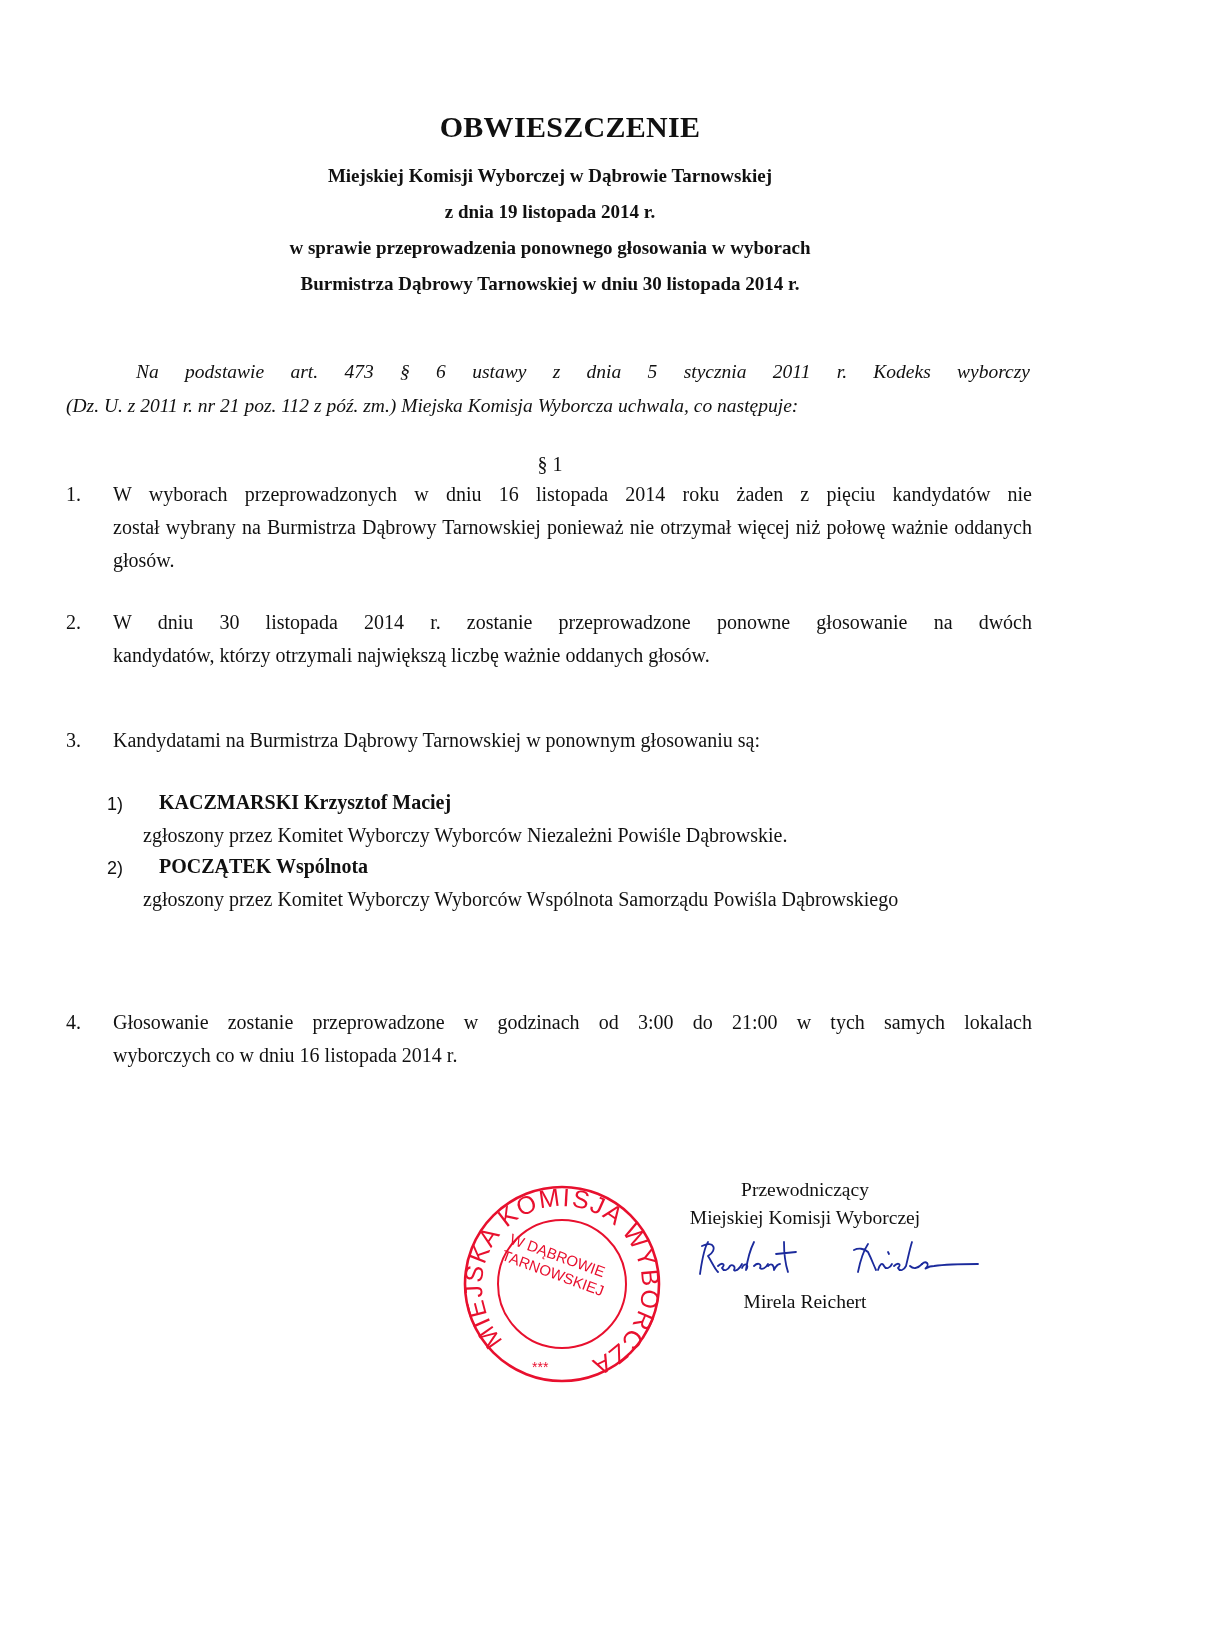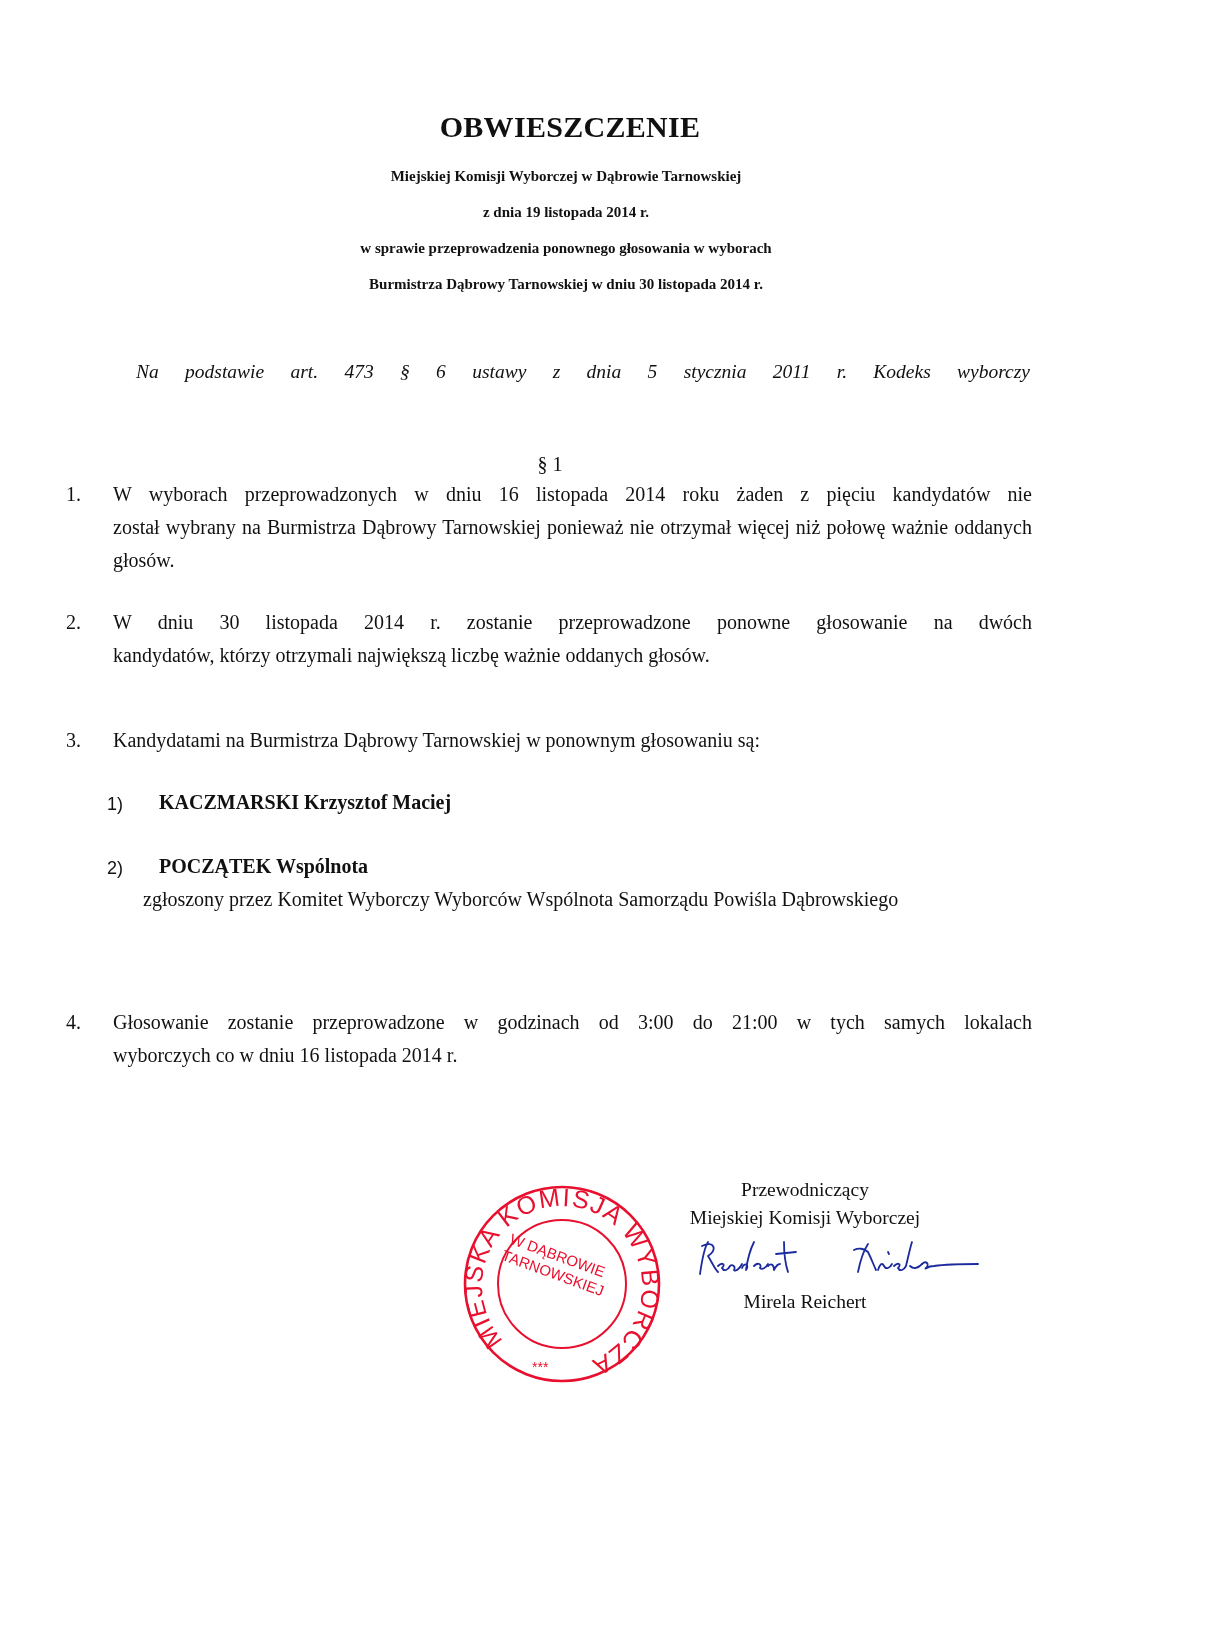--- a/index.html
+++ b/index.html
@@ -7,21 +7,21 @@
     width: 1206px; height: 1626px; background: #ffffff; position: relative; overflow: hidden;
     font-family: "Liberation Serif", serif; color: #111;
   }
   .abs { position: absolute; }
   .title {
     left: 0; width: 1100px; text-align: center; top: 110px;
     font-size: 30px; font-weight: bold; letter-spacing: 0.3px; padding-left: 20px;
   }
   .sub {
     left: 0; width: 1100px; text-align: center;
-    font-size: 15px; font-weight: bold; line-height: 36px; padding-left: 16px;
+    font-size: 19px; font-weight: bold; line-height: 36px;
   }
   .preamble {
     left: 66px; width: 964px; top: 355px;
     font-style: italic; font-size: 19.5px; line-height: 34px; text-align: justify;
   }
   .preamble .l1 { text-indent: 70px; text-align-last: justify; display: block; }
   .para { left: 0; width: 1100px; text-align: center; top: 453px; font-size: 20px; }
   .item { left: 66px; width: 966px; font-size: 20px; line-height: 33px; }
   .item .num { position: absolute; left: 0; top: 0; }
   .item .txt { margin-left: 47px; text-align: justify; }
@@ -38,20 +38,21 @@
 <body>
 
 <div class="abs title">OBWIESZCZENIE</div>
 <div class="abs sub" style="top:158px">Miejskiej Komisji Wyborczej w Dąbrowie Tarnowskiej</div>
 <div class="abs sub" style="top:194px">z dnia 19 listopada 2014 r.</div>
 <div class="abs sub" style="top:230px">w sprawie przeprowadzenia ponownego głosowania w wyborach</div>
 <div class="abs sub" style="top:266px">Burmistrza Dąbrowy Tarnowskiej w dniu 30 listopada 2014 r.</div>
 
 <div class="abs preamble">
   <span class="l1">Na podstawie art. 473 § 6 ustawy z dnia 5 stycznia 2011 r. Kodeks wyborczy</span>
+  <span>(Dz. U. z 2011 r. nr 21 poz. 112 z póź. zm.) Miejska Komisja Wyborcza uchwala, co następuje:</span>
 </div>
 
 <div class="abs para">§ 1</div>
 
 <div class="abs item just" style="top:478px">
   <span class="num">1.</span>
   <div class="txt">
     <span class="first">W wyborach przeprowadzonych w dniu 16 listopada 2014 roku żaden z pięciu kandydatów nie</span>
     <span>został wybrany na Burmistrza Dąbrowy Tarnowskiej ponieważ nie otrzymał więcej niż połowę ważnie oddanych głosów.</span>
   </div>
@@ -68,20 +69,21 @@
 <div class="abs item" style="top:724px">
   <span class="num">3.</span>
   <div class="txt">
     <span>Kandydatami na Burmistrza Dąbrowy Tarnowskiej w ponownym głosowaniu są:</span>
   </div>
 </div>
 
 <div class="abs cand" style="top:786px">
   <span class="num" style="top:2px">1)</span>
   <div class="name">KACZMARSKI Krzysztof Maciej</div>
+  <div class="desc">zgłoszony przez Komitet Wyborczy Wyborców Niezależni Powiśle Dąbrowskie.</div>
 </div>
 
 <div class="abs cand" style="top:850px">
   <span class="num" style="top:2px">2)</span>
   <div class="name">POCZĄTEK Wspólnota</div>
   <div class="desc" style="width:780px">zgłoszony przez Komitet Wyborczy Wyborców Wspólnota Samorządu Powiśla Dąbrowskiego</div>
 </div>
 
 <div class="abs item just" style="top:1006px">
   <span class="num">4.</span>

